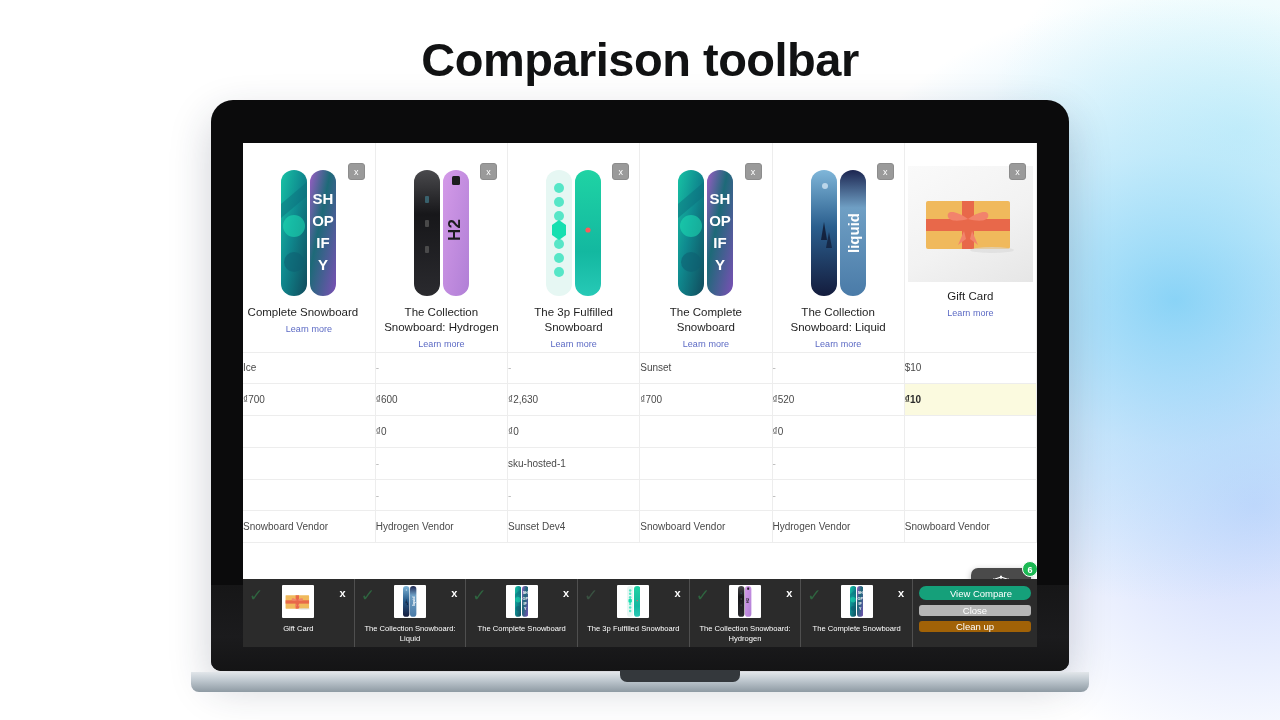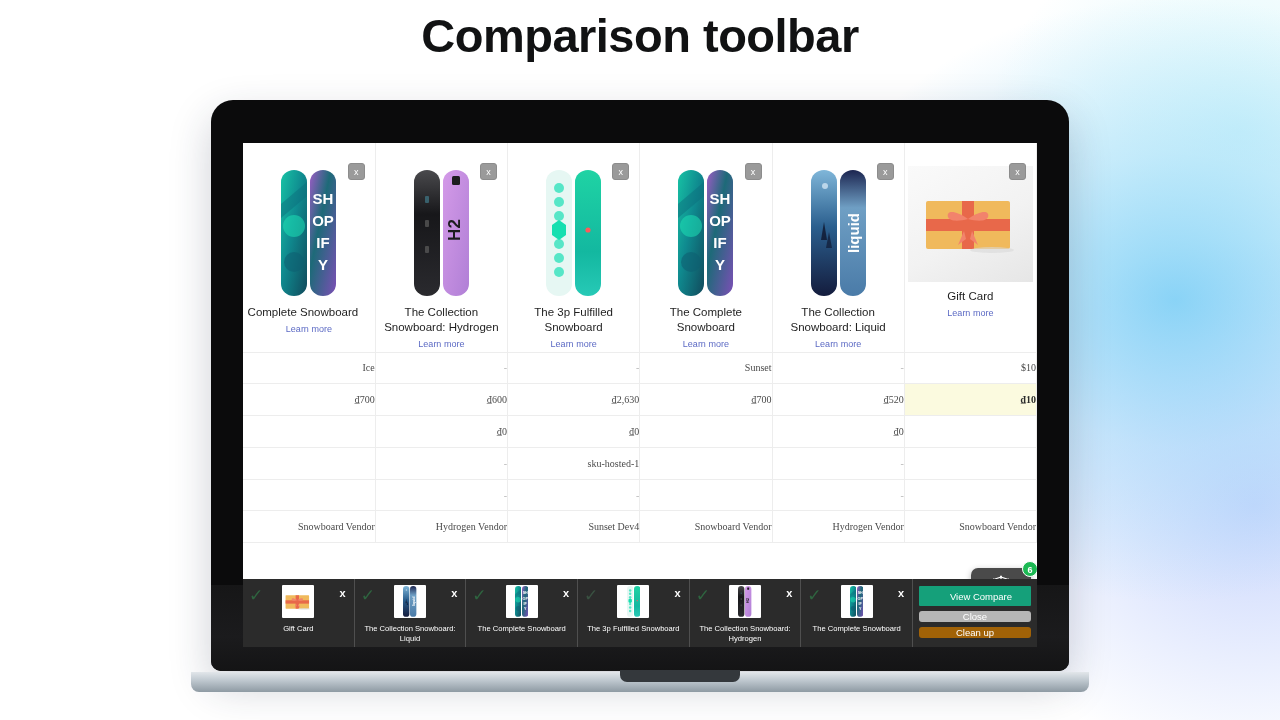--- a/index.html
+++ b/index.html
@@ -13,21 +13,21 @@
   #bg-glow {
     position: absolute; inset: 0;
     background:
       radial-gradient(520px 420px at 1175px 300px, rgba(120,205,245,0.85) 0%, rgba(150,215,248,0.45) 35%, rgba(255,255,255,0) 72%),
       radial-gradient(420px 380px at 1255px 505px, rgba(150,175,250,0.50) 0%, rgba(255,255,255,0) 70%),
       radial-gradient(360px 300px at 1240px 130px, rgba(205,245,250,0.80) 0%, rgba(255,255,255,0) 70%),
       #ffffff;
   }
   
   #page-title {
-    position: absolute; top: 8px; left: 0; width: 1280px;
+    position: absolute; top: 32px; left: 0; width: 1280px;
     text-align: center;
     font-size: 47px; font-weight: bold; letter-spacing: -0.5px;
     color: #111213;
   }
   
   #laptop { position: absolute; left: 211px; top: 100px; width: 858px; height: 570px; }
   #laptop-lid {
     position: absolute; left: 0; top: 0; width: 858px; height: 571px;
     background: #0b0b0c;
     border-radius: 22px 22px 10px 10px;
@@ -64,22 +64,22 @@
     margin-top: 8px; padding: 0 6px;
   }
   .prod-link { font-size: 9px; color: #5c6ac4; margin-top: 4px; }
   .x-btn {
     position: absolute; top: 20px; right: 10px;
     width: 17px; height: 17px; background: #9a9a9a; border-radius: 3px;
     color: #ffffff; font-size: 9px; line-height: 17px; text-align: center;
     border: 1px solid #8c8c8c;
   }
   .data-cell {
-    height: 31.8px; text-align: right; font-size: 10px; color: #4a4a4a;
-    vertical-align: middle; font-family: Liberation Serif, serif;
+    height: 31.8px; text-align: left; font-size: 10px; color: #4a4a4a;
+    vertical-align: middle; font-family: Liberation Sans, sans-serif;
   }
   .data-cell.hl { background: #fbfadf; font-weight: bold; color: #2b2b2b; }
   .data-cell.dash { color: #b8b8b8; }
   
   .board-pair { display: flex; gap: 3px; align-items: flex-start; }
   
   .giftcard-wrap {
     width: 125px; height: 116px; margin-top: 14px;
     background: linear-gradient(150deg,#fafafa 0%,#f2f2f2 55%,#e6e6e6 100%);
     display:flex; align-items:center; justify-content:center;
@@ -124,22 +124,22 @@
   }
   .tb-name {
     color: #ffffff; font-size: 7.6px; text-align: center; line-height: 10px;
     margin-top: 6px; padding: 0 2px;
   }
   #tb-actions {
     width: 124px; flex: 0 0 124px; padding: 7px 6px 6px 6px;
     display: flex; flex-direction: column; gap: 5px; border-right: none;
   }
   #btn-view-compare {
-    height: 20px; background: #15a07a; color: #fff; font-size: 9.5px;
-    border-radius: 1px; display:flex; align-items:center; justify-content:center;padding-left:12px;
+    height: 14px; background: #15a07a; color: #fff; font-size: 9.5px;
+    border-radius: 9px; display:flex; align-items:center; justify-content:center;padding-left:12px;
   }
   .tb-row2 { display: flex; gap: 5px; height: 20px; flex-direction: column; }
   #btn-close { flex: 1 1 0; background: #b6b6b6; color: #fff; font-size: 9.5px;
     border-radius: 3px; display:flex; align-items:center; justify-content:center; }
   #btn-cleanup { flex: 1.15 1 0; background: #a16207; color: #fff; font-size: 9.5px;
     border-radius: 3px; display:flex; align-items:center; justify-content:center; }
 </style>
 </head>
 <body>
 

